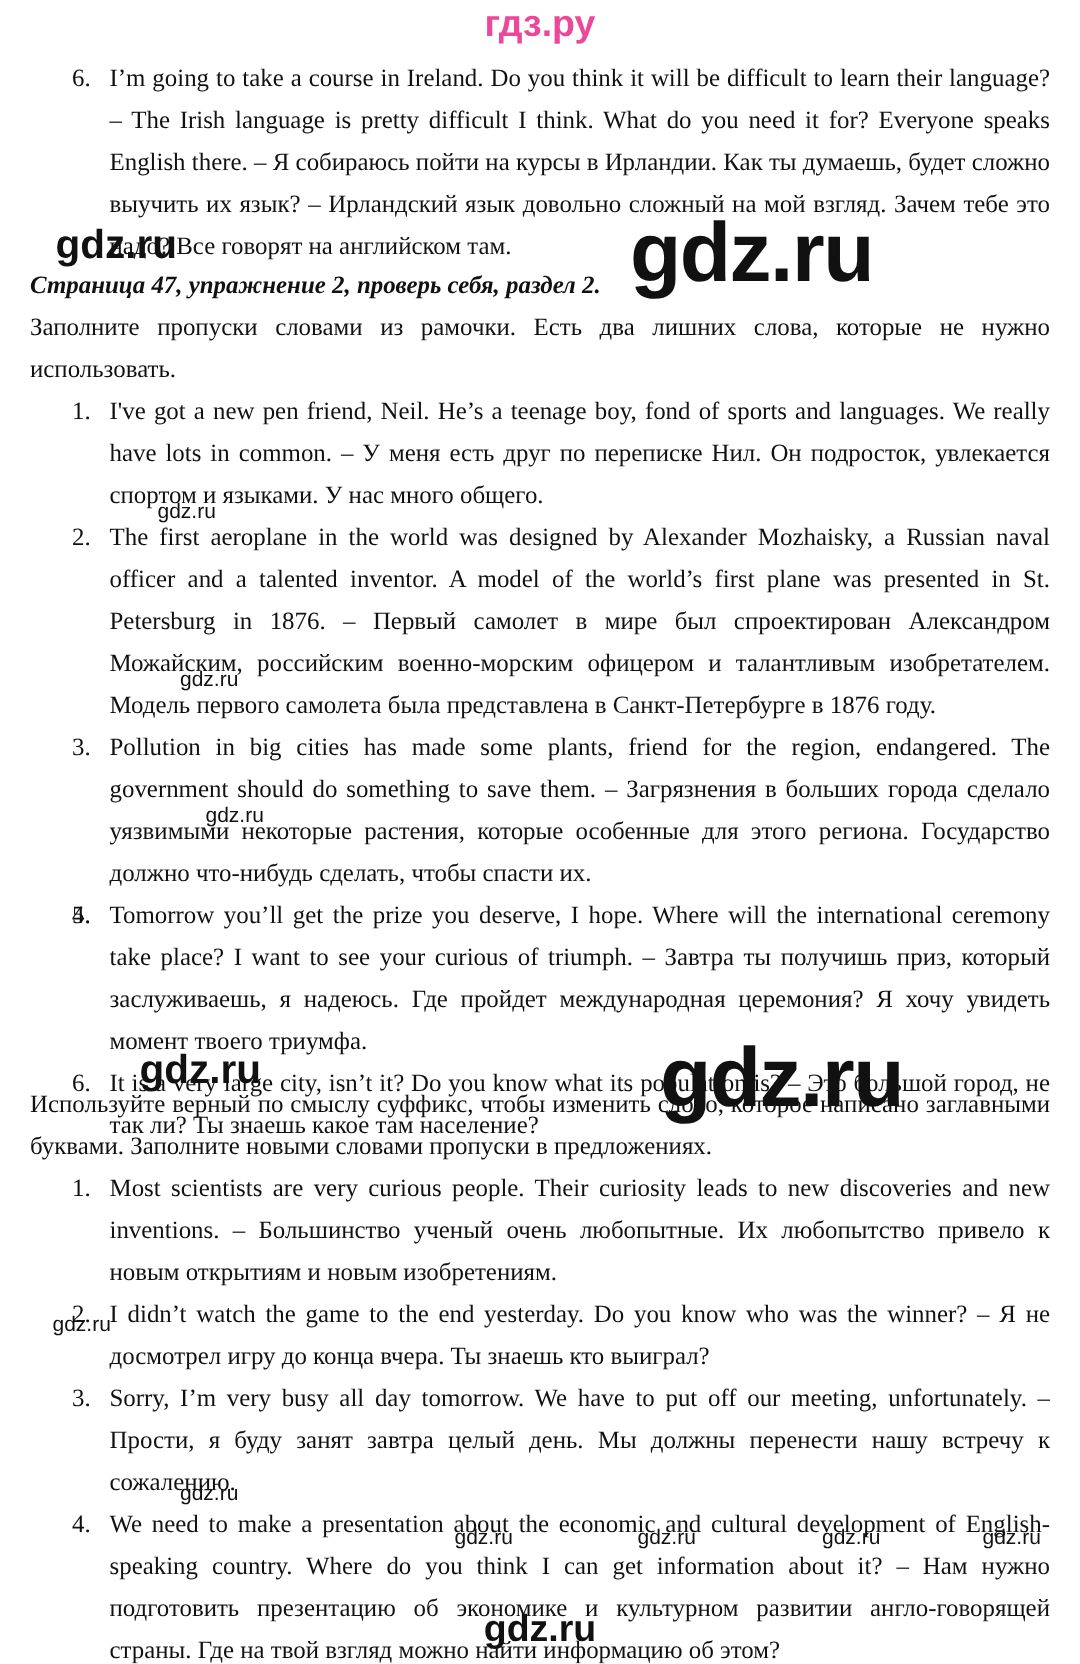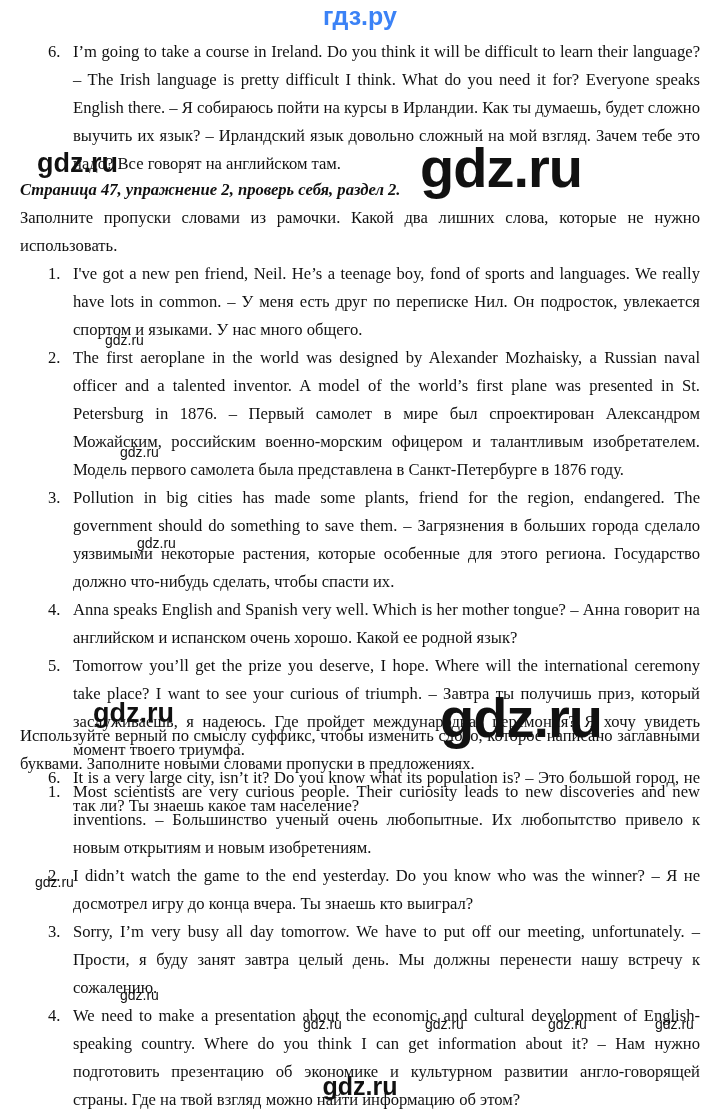--- a/index.html
+++ b/index.html
@@ -2,21 +2,21 @@
 <html><head>
 <meta charset="utf-8">
 <style>
   html, body { margin: 0; padding: 0; background: #ffffff; }
   body {
     width: 720px; height: 1109px; position: relative; overflow: hidden;
     font-family: "Liberation Serif", serif; color: #111;
   }
   .site-title {
     position: absolute; left: 0; width: 720px; top: 2px; text-align: center;
-    font-family: "Liberation Sans", sans-serif; font-weight: bold; font-size: 25px; color: #3b82f6;
+    font-family: "Liberation Sans", sans-serif; font-weight: bold; font-size: 25px; color: #ec4899;
   }
   .footer-mark {
     position: absolute; left: 0; width: 720px; top: 1072px; text-align: center;
     font-family: "Liberation Sans", sans-serif; font-weight: bold; font-size: 25px; color: #111;
   }
   .wm {
     position: absolute; font-family: "Liberation Sans", sans-serif; font-weight: bold; color: #111;
     line-height: 1; white-space: nowrap;
   }
   .wm-small { font-size: 14px; font-weight: normal; }
@@ -35,36 +35,35 @@
 
 <div class="block" style="top:38px;">
   <div class="item">
     <span class="num">6.</span>
     <span>I’m going to take a course in Ireland. Do you think it will be difficult to learn their language? – The Irish language is pretty difficult I think. What do you need it for? Everyone speaks English there. – Я собираюсь пойти на курсы в Ирландии. Как ты думаешь, будет сложно выучить их язык? – Ирландский язык довольно сложный на мой взгляд. Зачем тебе это надо? Все говорят на английском там.</span>
   </div>
 </div>
 
 <div class="block" style="top:176px;">
   <div class="heading">Страница 47, упражнение 2, проверь себя, раздел 2.</div>
-  <div class="para">Заполните пропуски словами из рамочки. Какой два лишних слова, которые не нужно использовать.</div>
+  <div class="para">Заполните пропуски словами из рамочки. Есть два лишних слова, которые не нужно использовать.</div>
   <div class="item">
     <span class="num">1.</span>
     <span>I've got a new pen friend, Neil. He’s a teenage boy, fond of sports and languages. We really have lots in common. – У меня есть друг по переписке Нил. Он подросток, увлекается спортом и языками. У нас много общего.</span>
   </div>
   <div class="item">
     <span class="num">2.</span>
     <span>The first aeroplane in the world was designed by Alexander Mozhaisky, a Russian naval officer and a talented inventor. A model of the world’s first plane was presented in St. Petersburg in 1876. – Первый самолет в мире был спроектирован Александром Можайским, российским военно-морским офицером и талантливым изобретателем. Модель первого самолета была представлена в Санкт-Петербурге в 1876 году.</span>
   </div>
   <div class="item">
     <span class="num">3.</span>
     <span>Pollution in big cities has made some plants, friend for the region, endangered. The government should do something to save them. – Загрязнения в больших города сделало уязвимыми некоторые растения, которые особенные для этого региона. Государство должно что-нибудь сделать, чтобы спасти их.</span>
   </div>
   <div class="item">
     <span class="num">4.</span>
-    <span>Anna speaks English and Spanish very well. Which is her mother tongue? – Анна говорит на английском и испанском очень хорошо. Какой ее родной язык?</span>
   </div>
   <div class="item">
     <span class="num">5.</span>
     <span>Tomorrow you’ll get the prize you deserve, I hope. Where will the international ceremony take place? I want to see your curious of triumph. – Завтра ты получишь приз, который заслуживаешь, я надеюсь. Где пройдет международная церемония? Я хочу увидеть момент твоего триумфа.</span>
   </div>
   <div class="item">
     <span class="num">6.</span>
     <span>It is a very large city, isn’t it? Do you know what its population is? – Это большой город, не так ли? Ты знаешь какое там население?</span>
   </div>
 </div>

